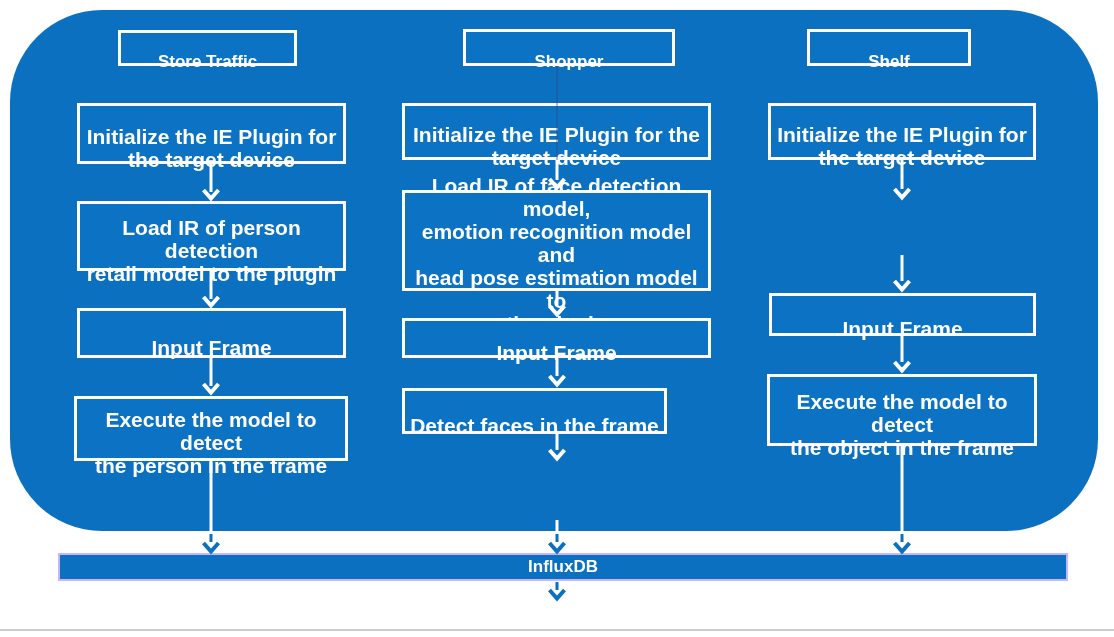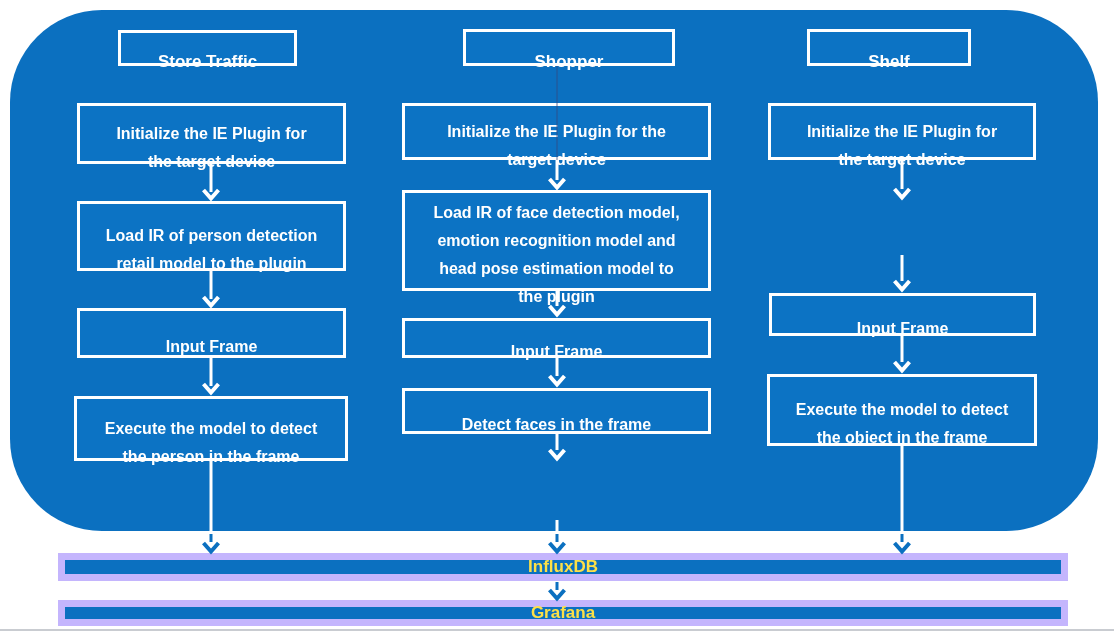--- a/index.html
+++ b/index.html
@@ -11,27 +11,27 @@
   .blob{
     position:absolute;left:10px;top:10px;width:1088px;height:521px;
     background:#0b70c0;border-radius:92px;z-index:1;
   }
   .header-box,.flow-box{
     position:absolute;z-index:2;background:#0c73c4;border:3px solid #ffffff;
     display:flex;align-items:center;justify-content:center;text-align:center;
     color:#ffffff;font-weight:bold;box-sizing:border-box;
   }
   .header-box{font-size:17px;}
-  .flow-box{font-size:16px;line-height:28px;text-align:center;}
+  .flow-box{font-size:21px;line-height:23px;text-align:center;}
   .flow-box span,.header-box span{white-space:pre-line;display:block;padding:0 4px;margin-top:28px;}
   .bar{
     position:absolute;left:58px;width:1010px;z-index:2;
-    background:#0b70c0;border:7px solid #c4b5fd;box-sizing:border-box;
+    background:#0b70c0;border:2px solid #c4b5fd;box-sizing:border-box;
     display:flex;align-items:center;justify-content:center;
-    color:#fde047;font-weight:bold;font-size:17px;
+    color:#ffffff;font-weight:bold;font-size:17px;
   }
   .divider{
     position:absolute;left:0;top:629px;width:1114px;height:2px;
     background:#c9ccd1;z-index:2;
   }
   svg.arrows{position:absolute;left:0;top:0;z-index:5;pointer-events:none;}
 </style>
 </head>
 <body>
 
@@ -67,44 +67,41 @@
 head pose estimation model to
 the plugin</span>
   </div>
   <div class="flow-box" style="left:402px;top:103px;width:309px;height:57px">
     <span>Initialize the IE Plugin for the
 target device</span>
   </div>
   <div class="flow-box" style="left:402px;top:318px;width:309px;height:40px">
     <span>Input Frame</span>
   </div>
-  <div class="flow-box" style="left:402px;top:388px;width:309px;height:46px">
+  <div class="flow-box" style="left:402px;top:388px;width:265px;height:46px">
     <span>Detect faces in the frame</span>
   </div>
 
   <div class="header-box" style="left:807px;top:29px;width:164px;height:37px">
     <span>Shelf</span>
   </div>
   <div class="flow-box" style="left:768px;top:103px;width:268px;height:57px">
     <span>Initialize the IE Plugin for
 the target device</span>
   </div>
   <div class="flow-box" style="left:769px;top:293px;width:267px;height:43px">
     <span>Input Frame</span>
   </div>
   <div class="flow-box" style="left:767px;top:374px;width:270px;height:72px">
     <span>Execute the model to detect
 the object in the frame</span>
   </div>
 
   <div class="bar" style="top:553px;height:28px">
     <span>InfluxDB</span>
-  </div>
-  <div class="bar" style="top:600px;height:26px">
-    <span>Grafana</span>
   </div>
 
   <div class="divider"></div>
 
   <svg class="arrows" width="1114" height="637" viewBox="0 0 1114 637">
 
     <path d="M557 66 V174" stroke="rgba(52,72,128,0.55)" stroke-width="1.4" fill="none"></path>
 
     <g stroke="#ffffff" fill="none">
       <path d="M211 164 V192" stroke-width="3"></path>

